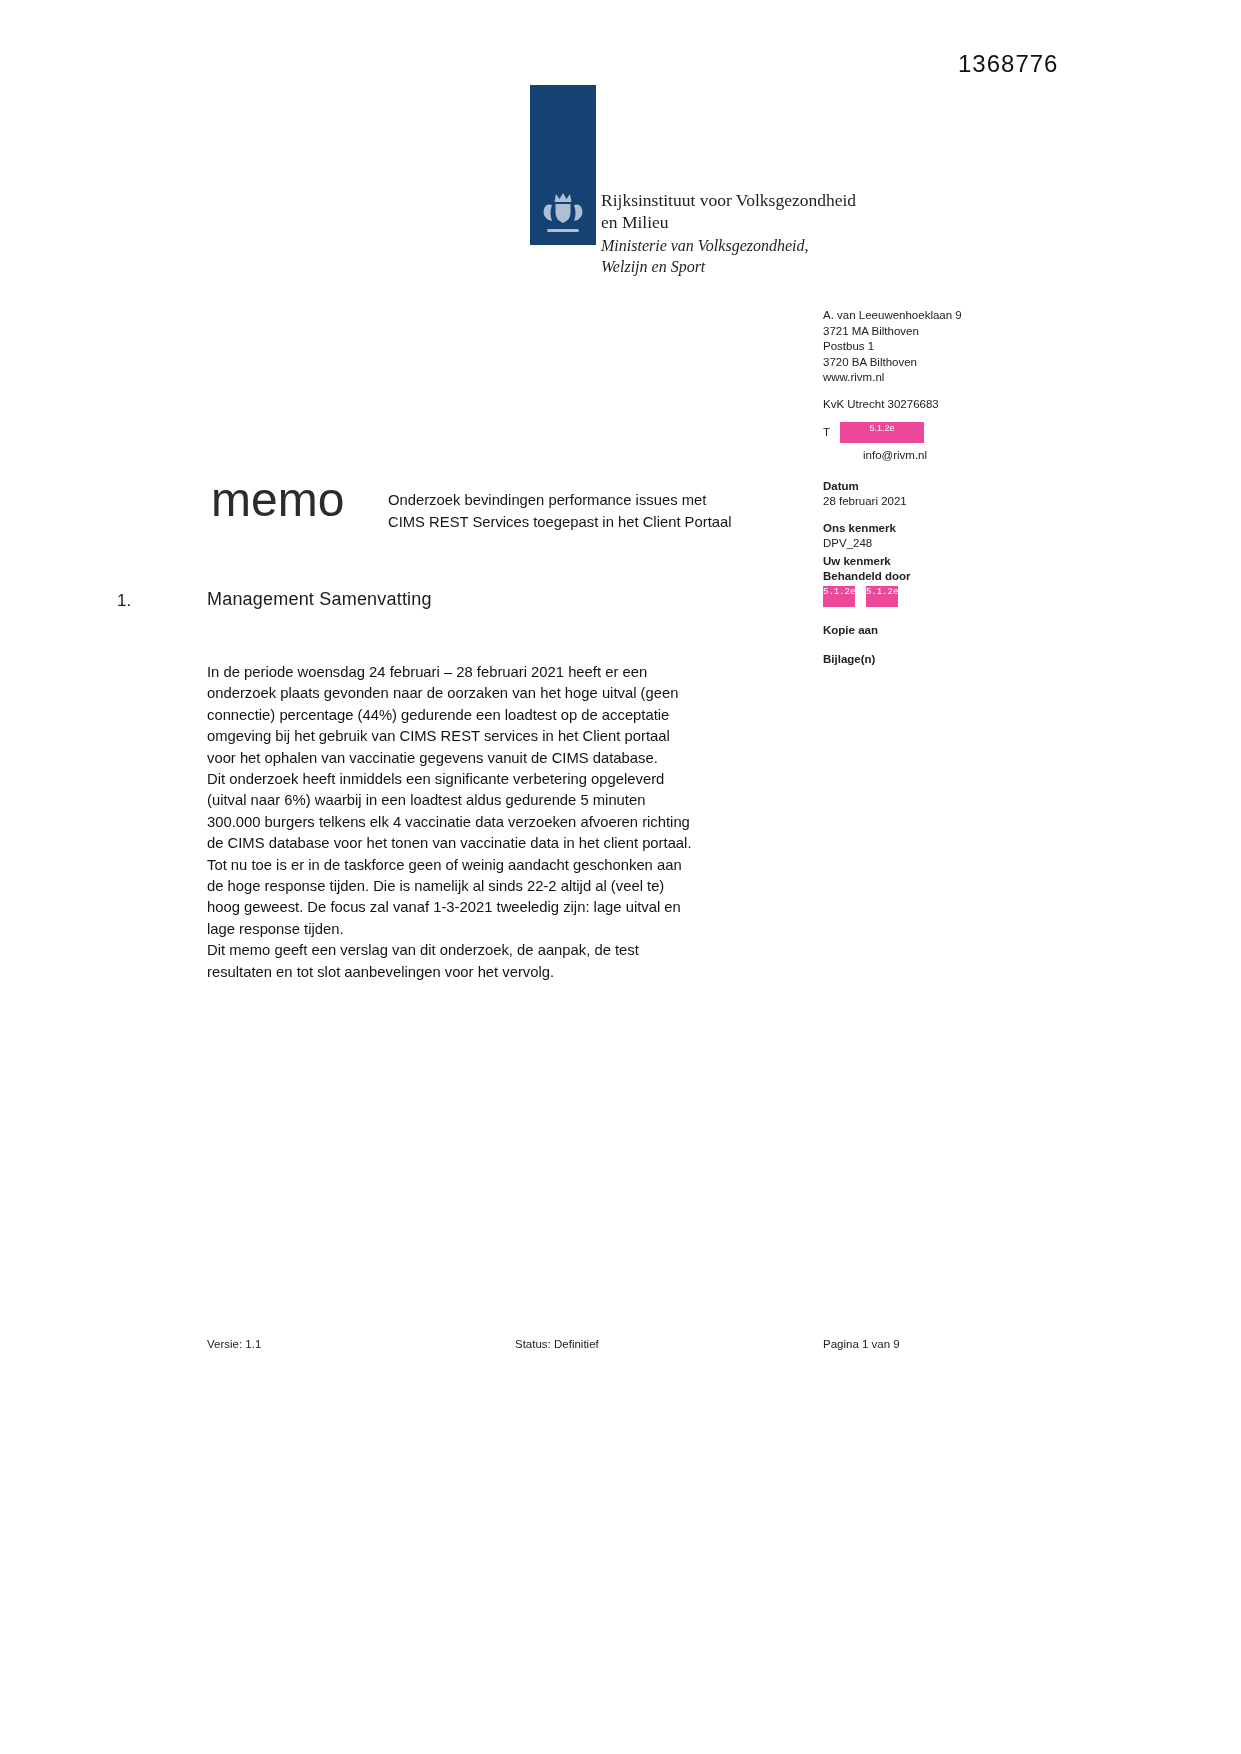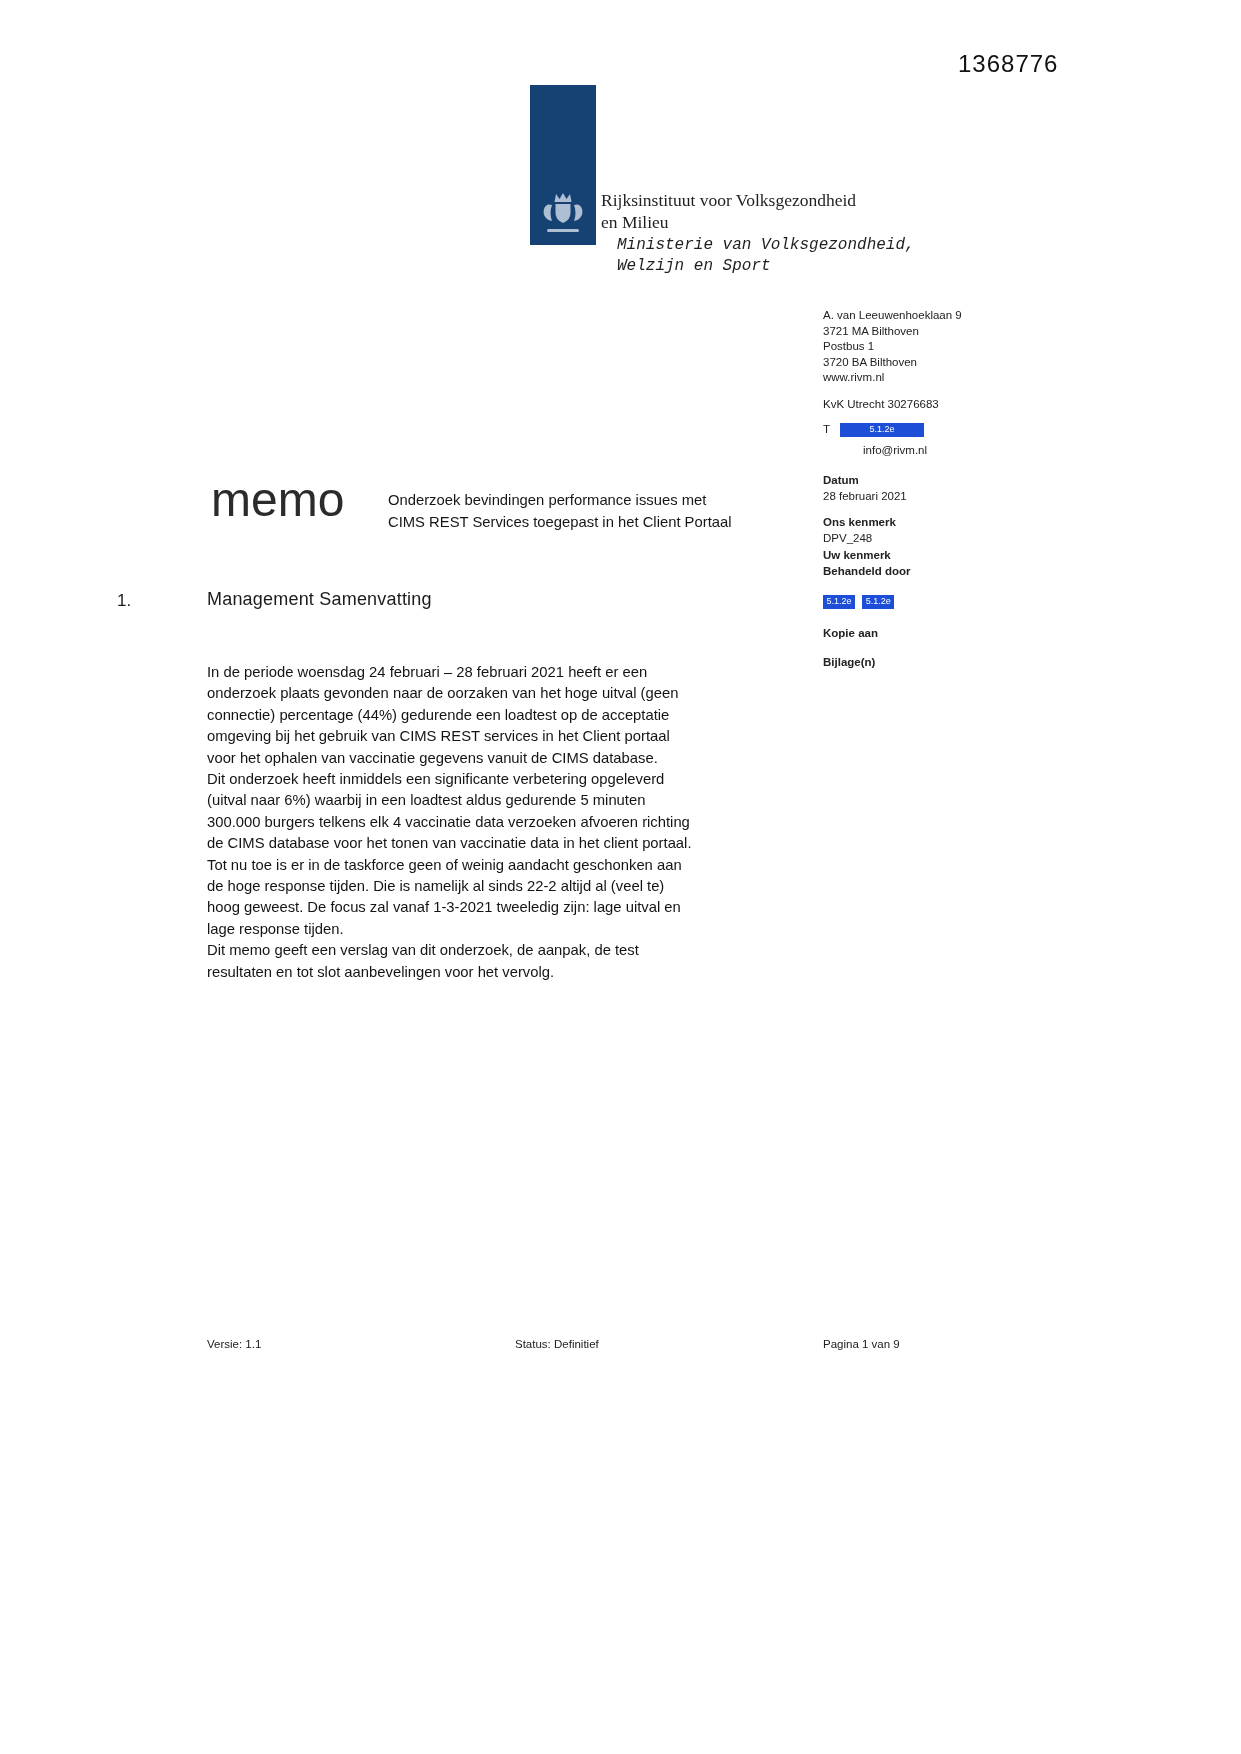--- a/index.html
+++ b/index.html
@@ -28,22 +28,22 @@
   .emblem {
     position:absolute; left:50%; transform:translateX(-50%);
     bottom:10px; width:48px; height:44px;
   }
   .logo-text { position:absolute; left:601px; top:189px; }
   .org {
     font-family:"Liberation Serif", serif;
     font-size:17.5px; line-height:22px; color:#1f1f1f;
   }
   .ministry {
-    font-family:Liberation Mono, monospace; font-style:italic;
-    font-size:16px; line-height:21px; color:#1f1f1f;margin-left:16px;
+    font-family:Liberation Serif, serif; font-style:italic;
+    font-size:16px; line-height:21px; color:#1f1f1f;
   }
   .ministry.first { margin-top:2px; }
 
   
   .contact {
     position:absolute; left:823px; top:308px; width:220px;
     font-size:11.5px; line-height:15.5px; color:#222;
   }
   .contact .line { min-height:15.5px; }
   .mt-11 { margin-top:11px; }
@@ -52,27 +52,27 @@
   .mt-15 { margin-top:15px; }
   .mt-2  { margin-top:2px; }
   .mt-12 { }
   .mt-16 { margin-top:16px; }
   .mt-14 { margin-top:14px; }
   .bold { font-weight:bold; }
 
   .phone-row { display:flex; align-items:center; gap:10px; }
   .redact {
     display:inline-block;
-    background:#1d4ed8; color:#ffffff;
-    font-size:9px; line-height:13px; height:14px;
+    background:#ec4899; color:#ffffff;
+    font-size:9px; line-height:13px; height:21px;
     text-align:center; vertical-align:middle;
   }
   .redact.phone { width:84px; }
   .redact.small { width:32px; margin-right:4px; }
-  .redact-row { margin-top:15px; }
+  .redact-row { margin-top:1px;font-family:Liberation Mono, monospace; }
 
   
   .memo-label {
     position:absolute; left:211px; top:474px;
     font-size:48px; line-height:52px; color:#2b2b2b;
   }
   .memo-title {
     position:absolute; left:388px; top:490px;
     font-size:14.8px; line-height:21.5px; color:#161616;
     white-space:pre-line;

